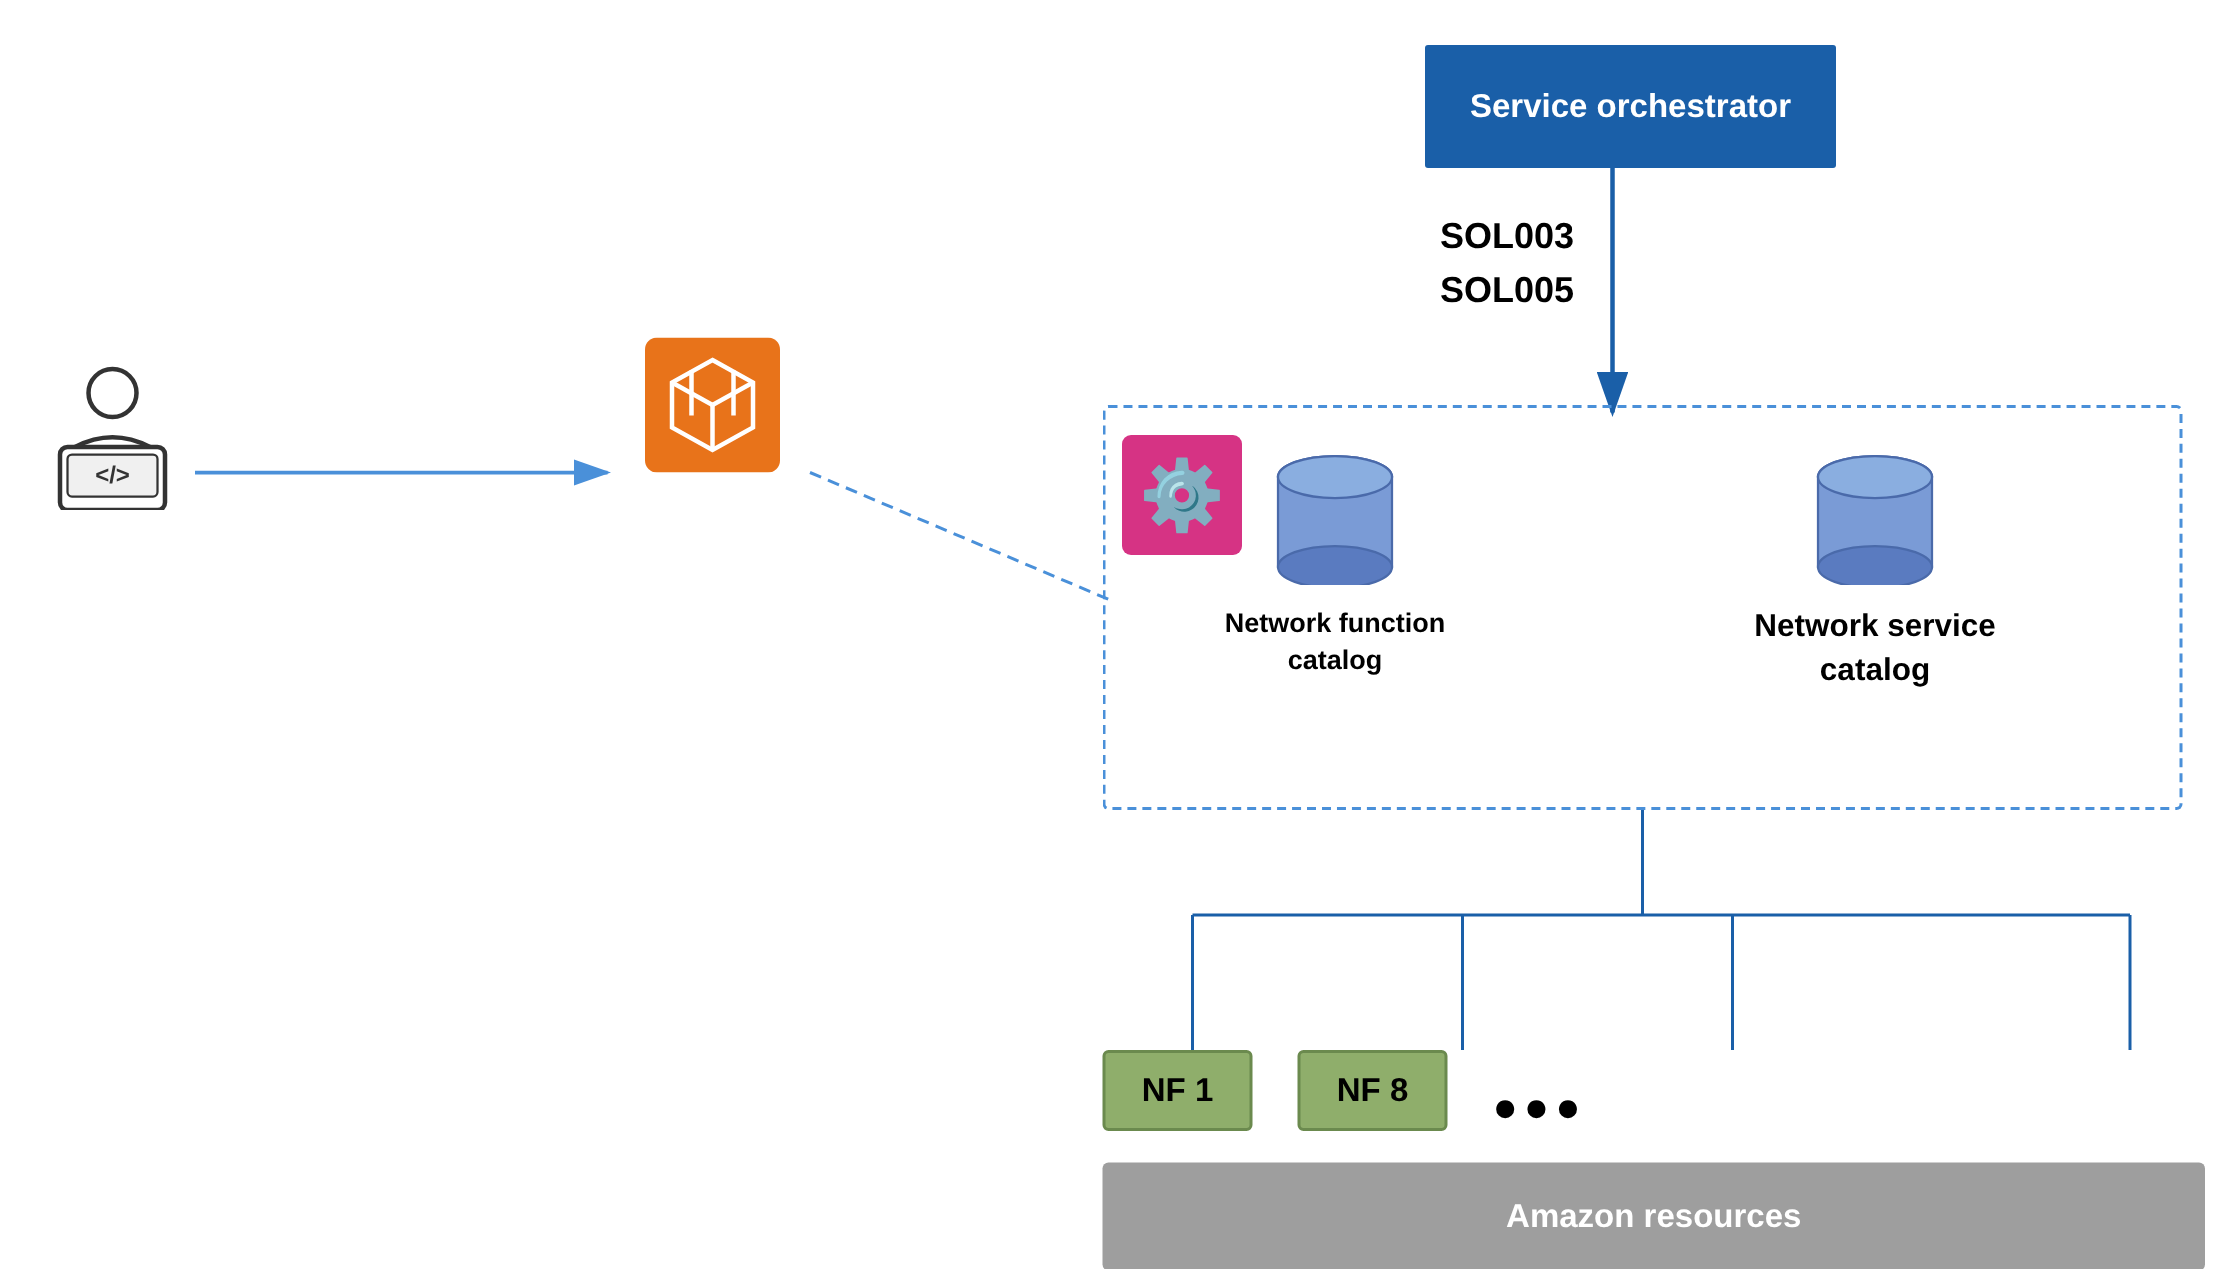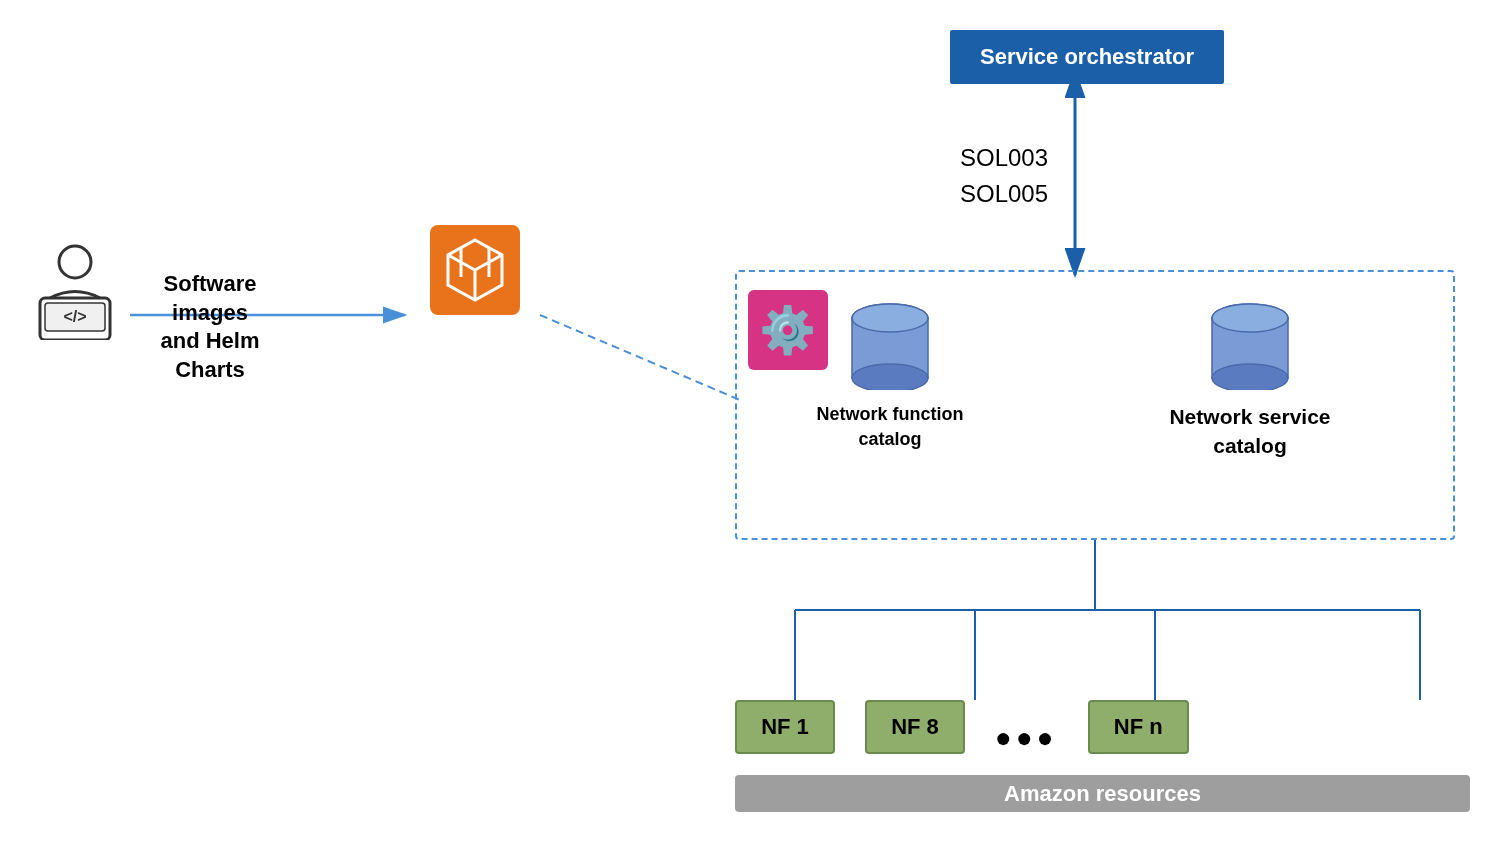--- a/index.html
+++ b/index.html
@@ -68,34 +68,34 @@
       line-height: 1.3;
     }
 
     
     .service-orchestrator {
       position: absolute;
       left: 950px;
       top: 30px;
       background: #1a5fa8;
       color: white;
-      padding: 14px 30px;
+      padding: 28px 30px;
       font-size: 22px;
       font-weight: bold;
       border-radius: 2px;
       white-space: nowrap;
     }
 
     
     .sol-labels {
       position: absolute;
       left: 960px;
       top: 140px;
       font-size: 24px;
-      font-weight: normal;
+      font-weight: bold;
       line-height: 1.5;
       text-align: center;
     }
 
     
     .catalog-box {
       position: absolute;
       left: 735px;
       top: 270px;
       width: 720px;
@@ -160,21 +160,21 @@
       letter-spacing: 4px;
       margin-top: 2px;
     }
 
     
     .amazon-resources {
       position: absolute;
       left: 735px;
       top: 775px;
       width: 735px;
-      height: 37px;
+      height: 72px;
       background: #9e9e9e;
       color: white;
       font-size: 22px;
       font-weight: bold;
       display: flex;
       align-items: center;
       justify-content: center;
       border-radius: 4px;
     }
 
@@ -240,26 +240,20 @@
       <rect x="10" y="58" width="70" height="42" rx="5" fill="none" stroke="#333" stroke-width="3"></rect>
 
       <rect x="15" y="63" width="60" height="28" rx="3" fill="#f0f0f0" stroke="#333" stroke-width="1.5"></rect>
 
       <text x="45" y="82" text-anchor="middle" font-size="16" font-weight="bold" fill="#333">&lt;/&gt;</text>
 
       <path d="M20 58 Q45 45 70 58" fill="none" stroke="#333" stroke-width="3"></path>
     </svg>
   </div>
 
-  <div class="software-label">
-    <span style="white-space: pre-line; font-size: 22px; font-weight: bold; text-align: center; display: block;">Software
-images
-and Helm
-Charts</span>
-  </div>
 
   <div class="container-registry">
     <svg class="container-registry-icon" viewBox="0 0 90 90" xmlns="http://www.w3.org/2000/svg">
 
       <rect width="90" height="90" rx="8" fill="#e8731a"></rect>
 
       <polygon points="45,15 72,30 72,60 45,75 18,60 18,30" fill="none" stroke="white" stroke-width="3"></polygon>
 
       <line x1="18" y1="30" x2="45" y2="45" stroke="white" stroke-width="3"></line>
       <line x1="72" y1="30" x2="45" y2="45" stroke="white" stroke-width="3"></line>
@@ -304,20 +298,19 @@
       <ellipse cx="40" cy="78" rx="38" ry="14" fill="#5a7bc0" stroke="#4a6aaa" stroke-width="1.5"></ellipse>
       <ellipse cx="40" cy="18" rx="38" ry="14" fill="#8aaee0" stroke="#4a6aaa" stroke-width="1.5"></ellipse>
     </svg>
     <div class="ns-catalog-label">Network service<br>catalog</div>
   </div>
 
   <div class="nf-row">
     <div class="nf-box">NF 1</div>
     <div class="nf-box">NF 8</div>
     <div class="nf-dots">●●●</div>
-    <div class="nf-box">NF n</div>
   </div>
 
   <div class="amazon-resources">
     <span>Amazon resources</span>
   </div>
 
 </div>
 
 </body></html>

